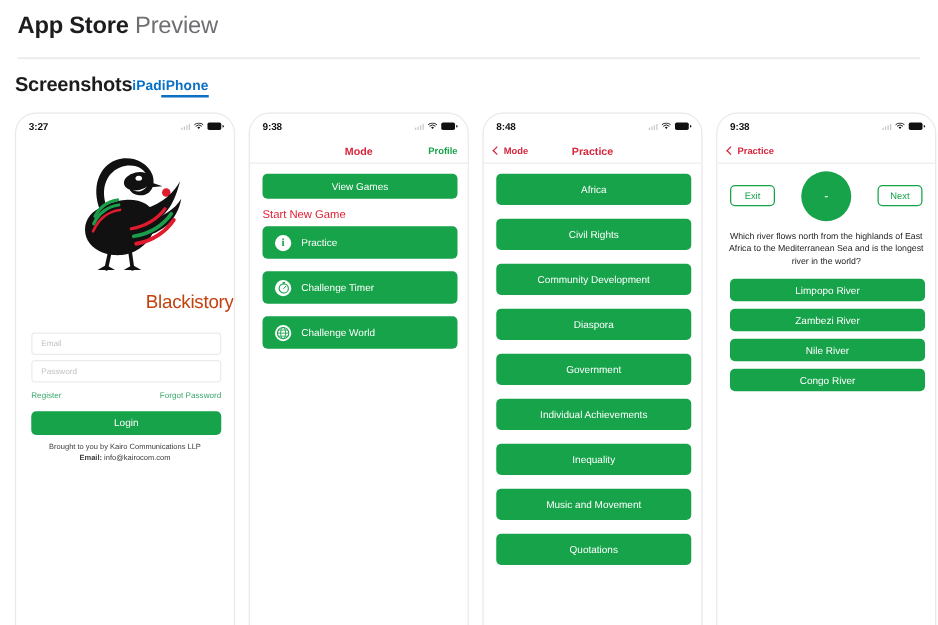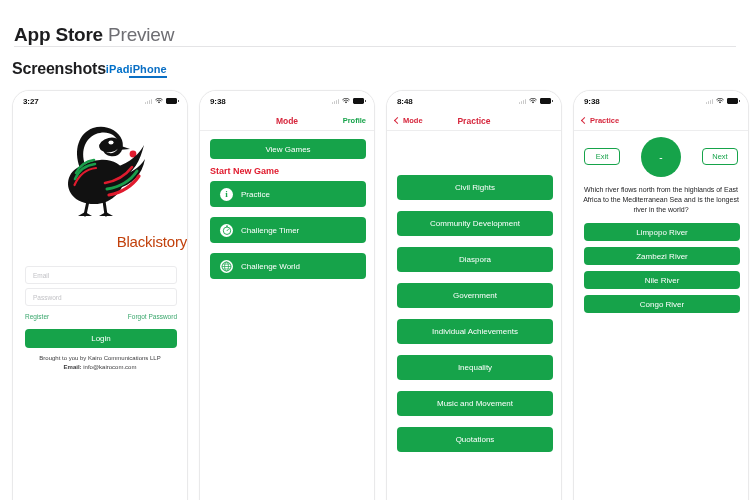--- a/index.html
+++ b/index.html
@@ -8,21 +8,21 @@
     background:#ffffff;
     font-family:"Liberation Sans", sans-serif;
     overflow:hidden;
     -webkit-font-smoothing:antialiased;
   }
   .page{position:relative;width:750px;height:500px;}
 
   
   .topbar{
     position:absolute;left:0;top:0;width:750px;height:46px;
-    box-sizing:border-box;padding:24px 14px 0 14px;
+    box-sizing:border-box;padding:10px 14px 0 14px;
   }
   .topbar .title{font-size:19px;font-weight:700;color:#1d1d1f;letter-spacing:-0.2px;}
   .topbar .title .light{font-weight:400;color:#6e6e73;}
   .hr{position:absolute;left:14px;top:46px;width:722px;height:1px;background:#e4e4e6;}
 
   
   .shots-head{
     position:absolute;left:12px;top:60px;
     display:flex;align-items:flex-end;
   }
@@ -117,21 +117,21 @@
   .linkrow{position:absolute;left:12px;width:152px;top:202px;display:flex;justify-content:space-between;}
   .glink{font-size:6.5px;color:#3aa76d;font-weight:500;cursor:pointer;}
   .loginbtn{position:absolute;left:12px;top:218px;width:152px;height:19px;}
   .credit{
     position:absolute;left:8px;right:8px;top:243px;text-align:center;
     font-size:6px;color:#3b3b3d;line-height:1.55;
   }
 
   
   .viewgames{position:absolute;left:10px;top:8px;width:156px;height:20px;}
-  .snewgame{position:absolute;left:10px;top:35px;font-size:9px;font-weight:700;color:#e01b2e;}
+  .snewgame{position:absolute;left:10px;top:35px;font-size:9px;font-weight:400;color:#e01b2e;}
   .modebtn{position:absolute;left:10px;width:156px;height:26px;}
   .m1{top:50px}.m2{top:86px}.m3{top:122px}
   .cicon{
     width:13px;height:13px;border-radius:50%;background:#fff;
     display:flex;align-items:center;justify-content:center;flex:0 0 auto;
   }
   .cicon .i-glyph{font-size:9px;font-weight:700;color:#16a34a;line-height:1;font-family:"Liberation Serif",serif;}
   .lbl{font-size:8px;color:#fff;font-weight:500;}
 
   
@@ -355,20 +355,21 @@
 
         <div class="navbar">
           <div class="nav-left">
             <span class="chev"></span>
             <span>Mode</span>
           </div>
           <div class="nav-title">Practice</div>
         </div>
 
         <div class="content">
+          <div class="gbtn catbtn" style="top:8px">Africa</div>
           <div class="gbtn catbtn" style="top:44px">Civil Rights</div>
           <div class="gbtn catbtn" style="top:80px">Community Development</div>
           <div class="gbtn catbtn" style="top:116px">Diaspora</div>
           <div class="gbtn catbtn" style="top:152px">Government</div>
           <div class="gbtn catbtn" style="top:188px">Individual Achievements</div>
           <div class="gbtn catbtn" style="top:224px">Inequality</div>
           <div class="gbtn catbtn" style="top:260px">Music and Movement</div>
           <div class="gbtn catbtn" style="top:296px">Quotations</div>
         </div>
 

